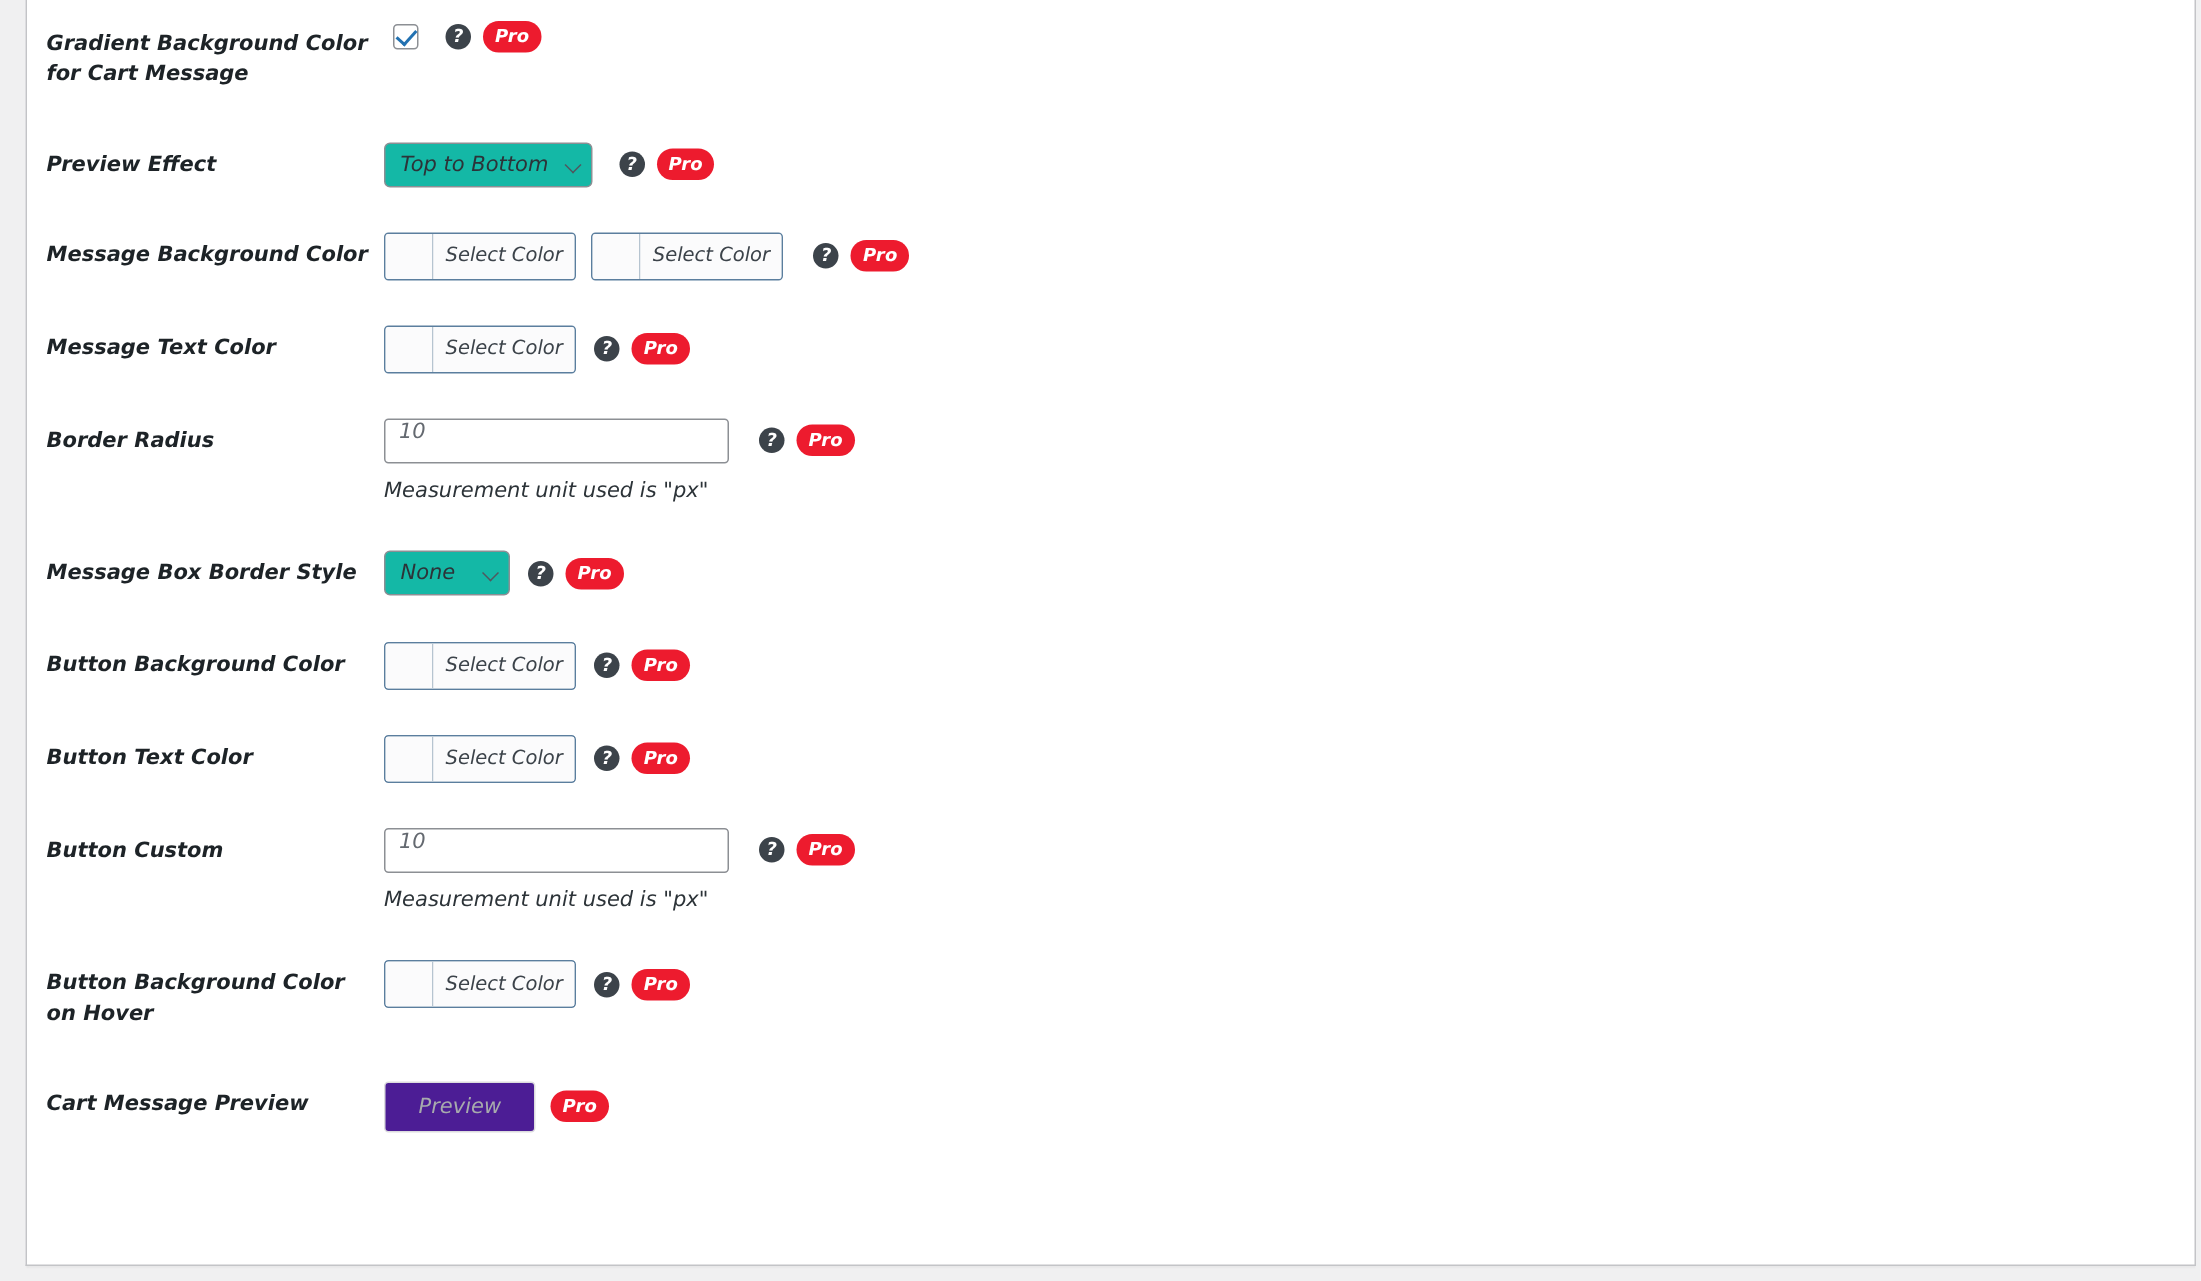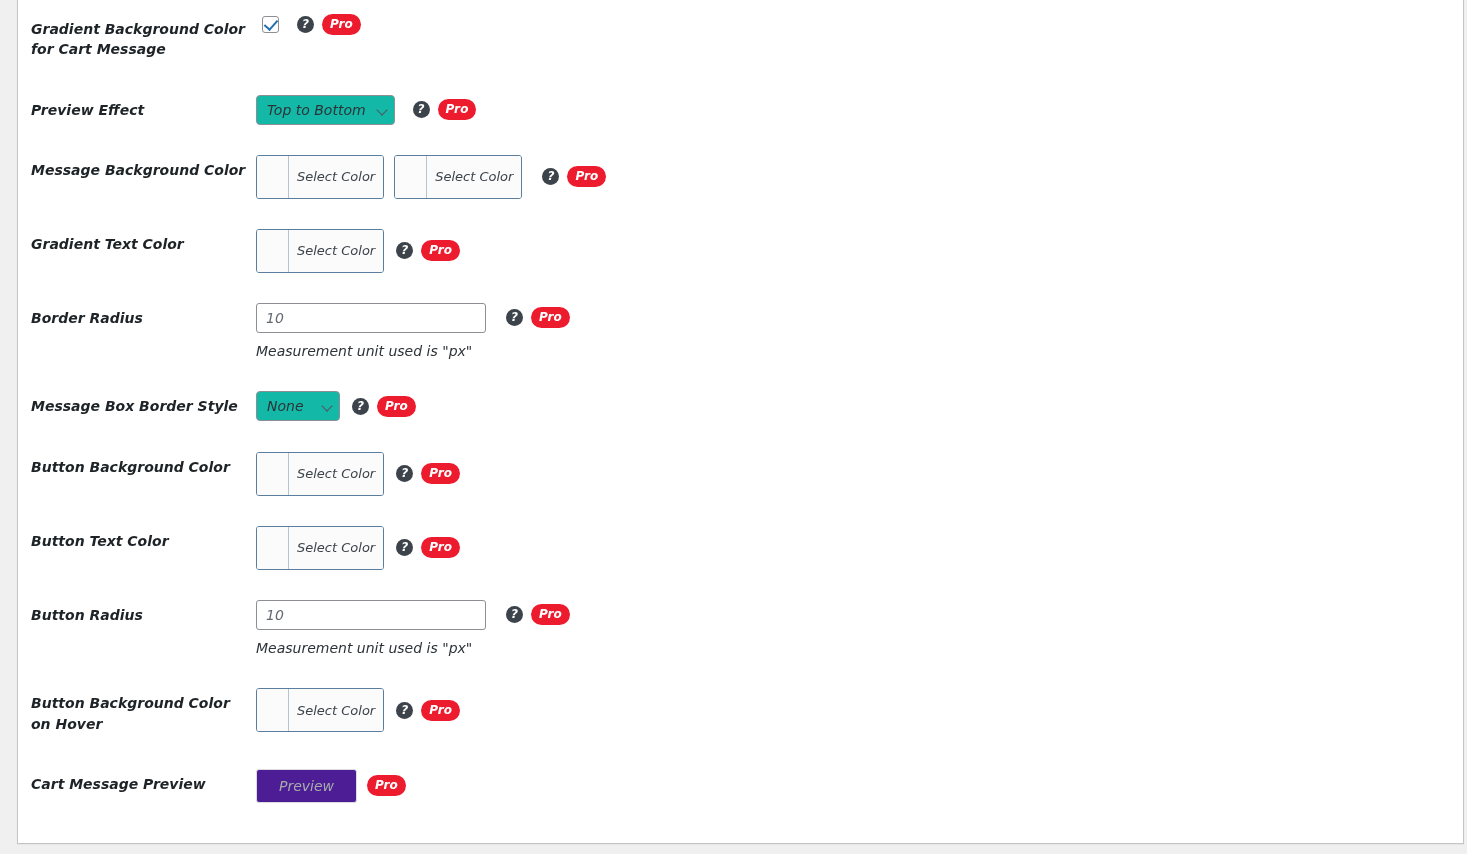--- a/index.html
+++ b/index.html
@@ -74,21 +74,21 @@
     width: 6px; height: 11px;
     border: solid #2271b1;
     border-width: 0 2px 2px 0;
     transform: rotate(42deg);
   }
 
   
   .color-picker {
     display: inline-flex;
     align-items: stretch;
-    height: 44px;
+    height: 32px;
     border: 1px solid #5b7e9e;
     border-radius: 3px;
     background: #fbfbfc;
     overflow: hidden;
     flex: 0 0 auto;
   }
   .color-picker .swatch {
     width: 32px;
     background: #fbfbfc;
     border-right: 1px solid #b6c4d0;
@@ -131,21 +131,21 @@
     left: 0; top: -1px;
     width: 7px; height: 7px;
     border: solid #50575e;
     border-width: 0 1.6px 1.6px 0;
     transform: rotate(45deg);
   }
 
   
   .wp-input {
     display: inline-flex;
-    align-items: center;
+    align-items: flex-start;
     width: 230px;
     height: 30px;
     border: 1px solid #8c8f94;
     border-radius: 3px;
     background: #fff;
     padding: 0 9px;
     font-size: 14px;
     color: #2c3338;
     flex: 0 0 auto;
   }
@@ -260,21 +260,21 @@
               </span>
               <span class="gap20"></span>
               <span class="help-icon">?</span>
               <span class="gap8"></span>
               <span class="pro-badge">Pro</span>
             </div>
           </td>
         </tr>
 
         <tr>
-          <th class="label-cell">Gradient Text Color</th>
+          <th class="label-cell">Message Text Color</th>
           <td class="field-cell">
             <div class="field-row">
               <span class="color-picker">
                 <span class="swatch"></span>
                 <span class="cp-label">Select Color</span>
               </span>
               <span class="gap12"></span>
               <span class="help-icon">?</span>
               <span class="gap8"></span>
               <span class="pro-badge">Pro</span>
@@ -341,21 +341,21 @@
               </span>
               <span class="gap12"></span>
               <span class="help-icon">?</span>
               <span class="gap8"></span>
               <span class="pro-badge">Pro</span>
             </div>
           </td>
         </tr>
 
         <tr>
-          <th class="label-cell">Button Radius</th>
+          <th class="label-cell">Button Custom</th>
           <td class="field-cell">
             <div class="field-row">
               <span class="wp-input">
                 <span class="ph">10</span>
               </span>
               <span class="gap20"></span>
               <span class="help-icon">?</span>
               <span class="gap8"></span>
               <span class="pro-badge">Pro</span>
             </div>

